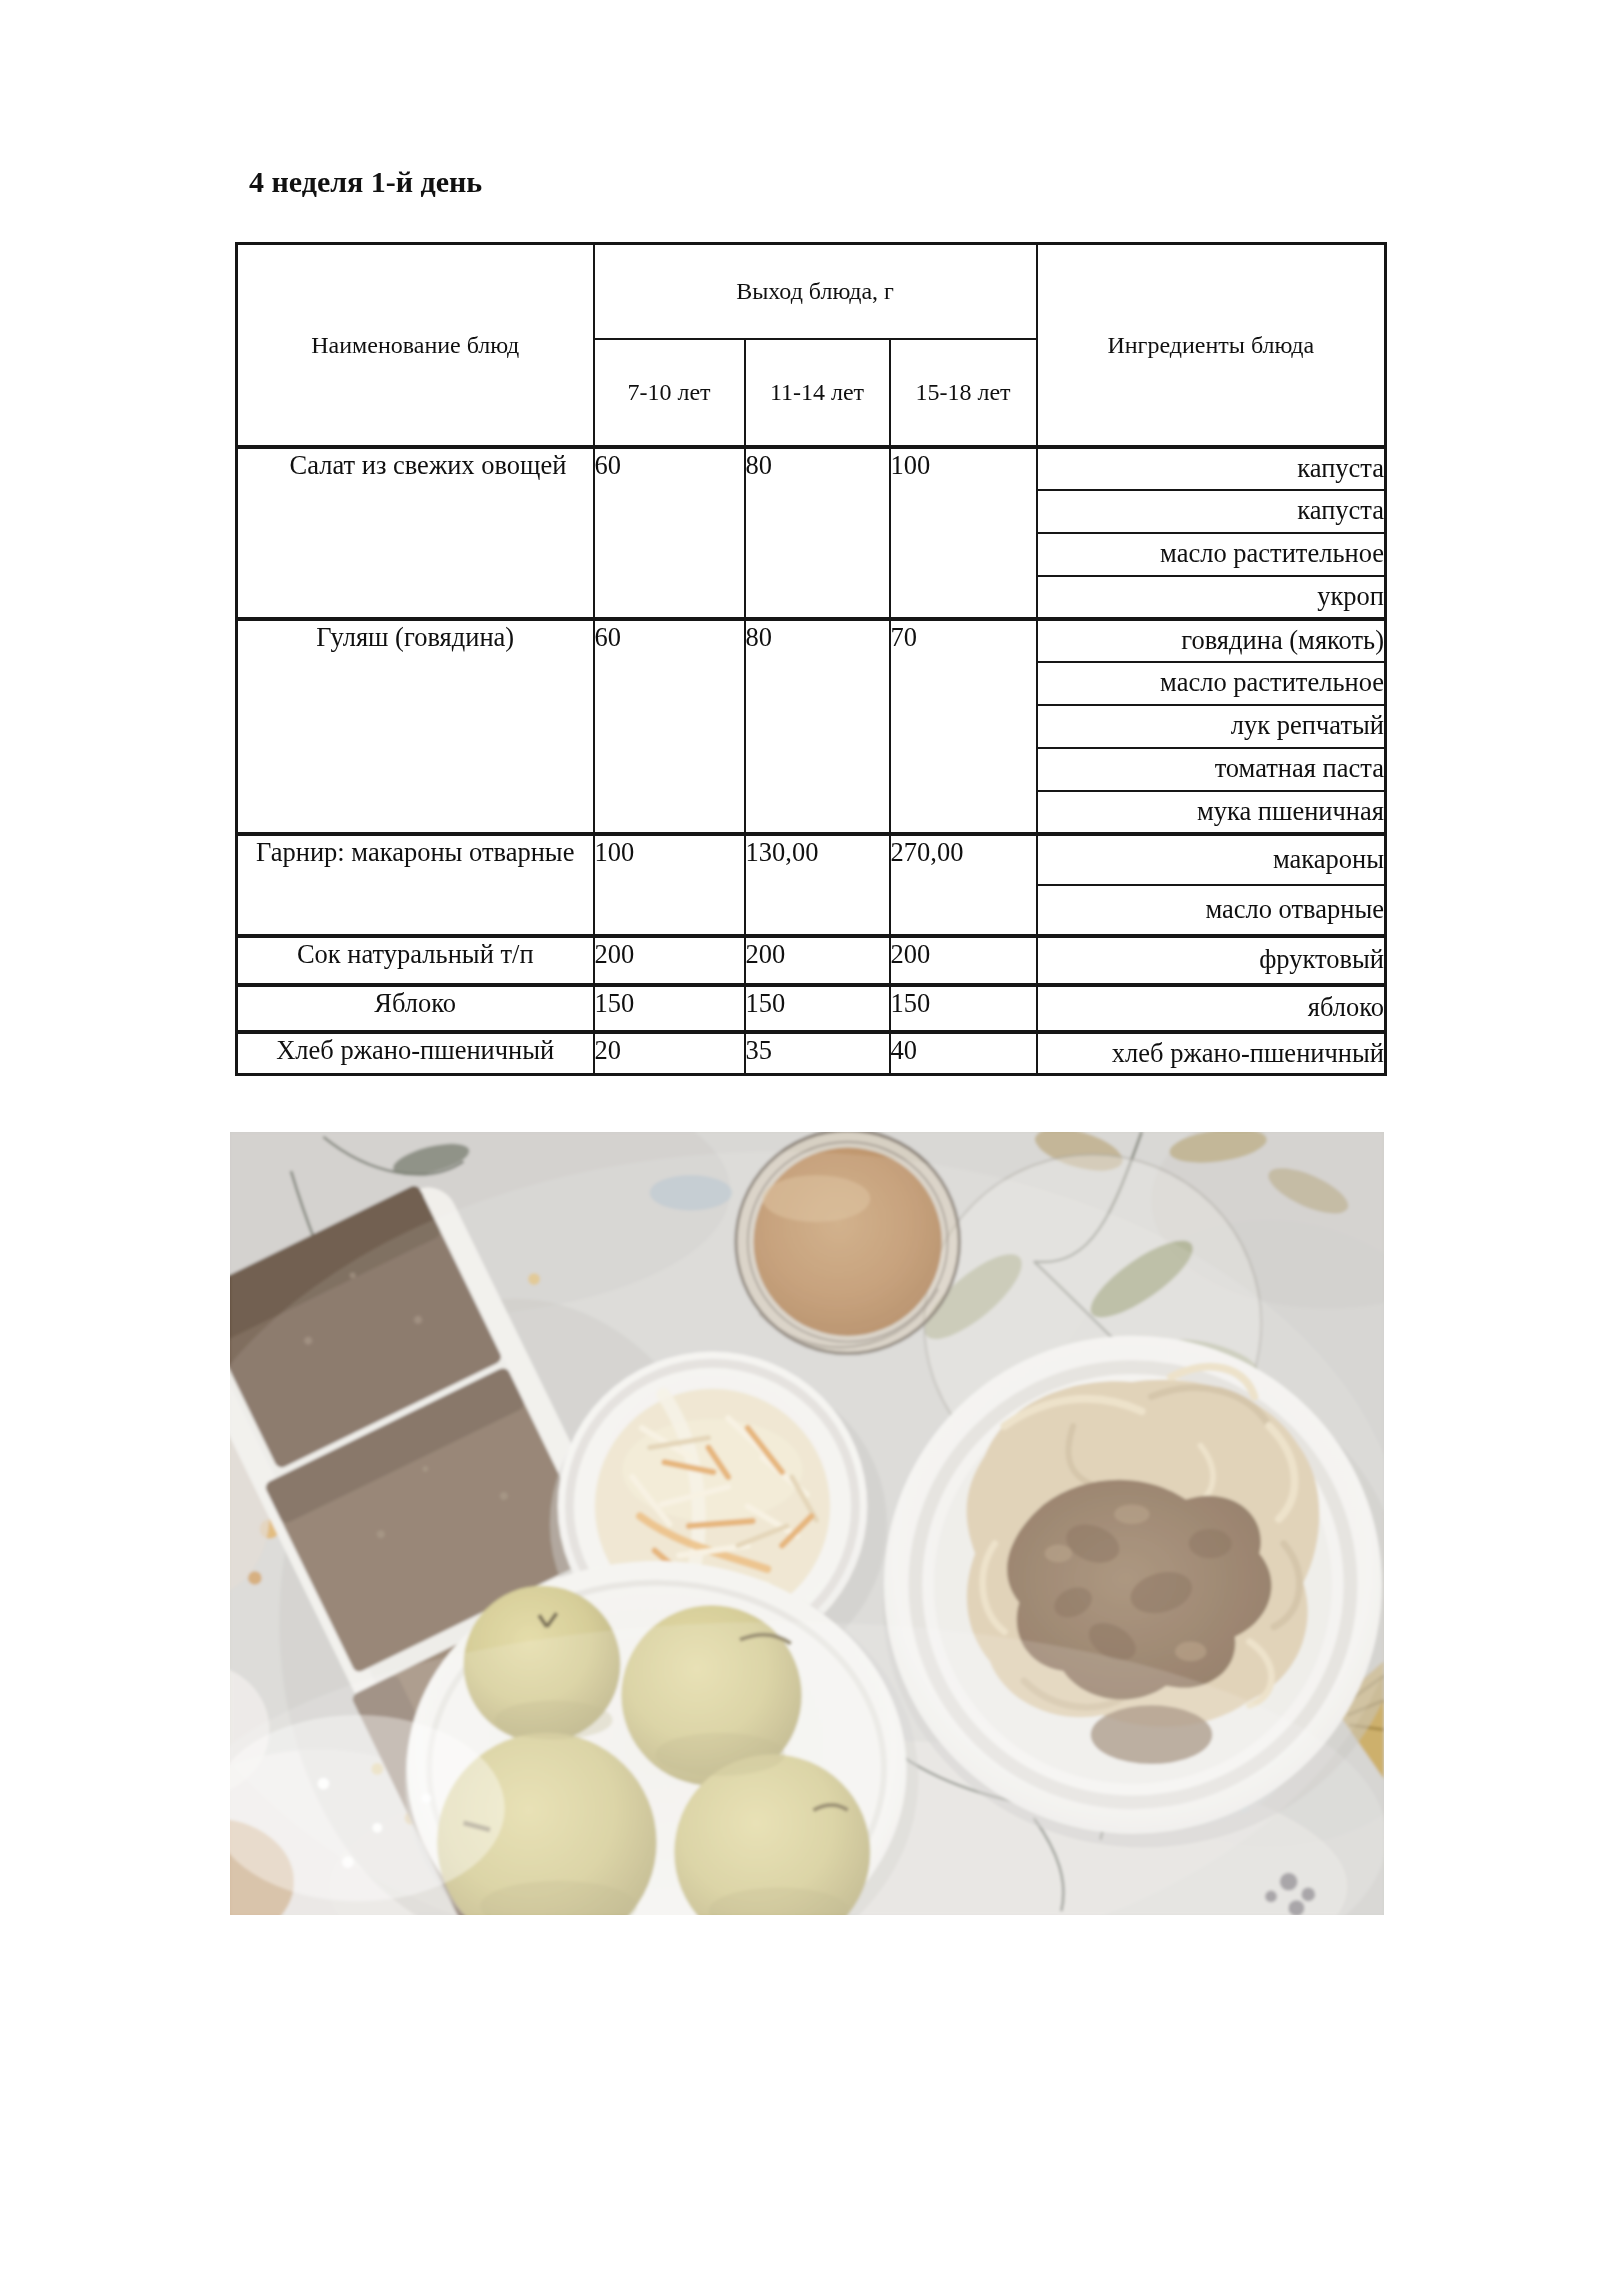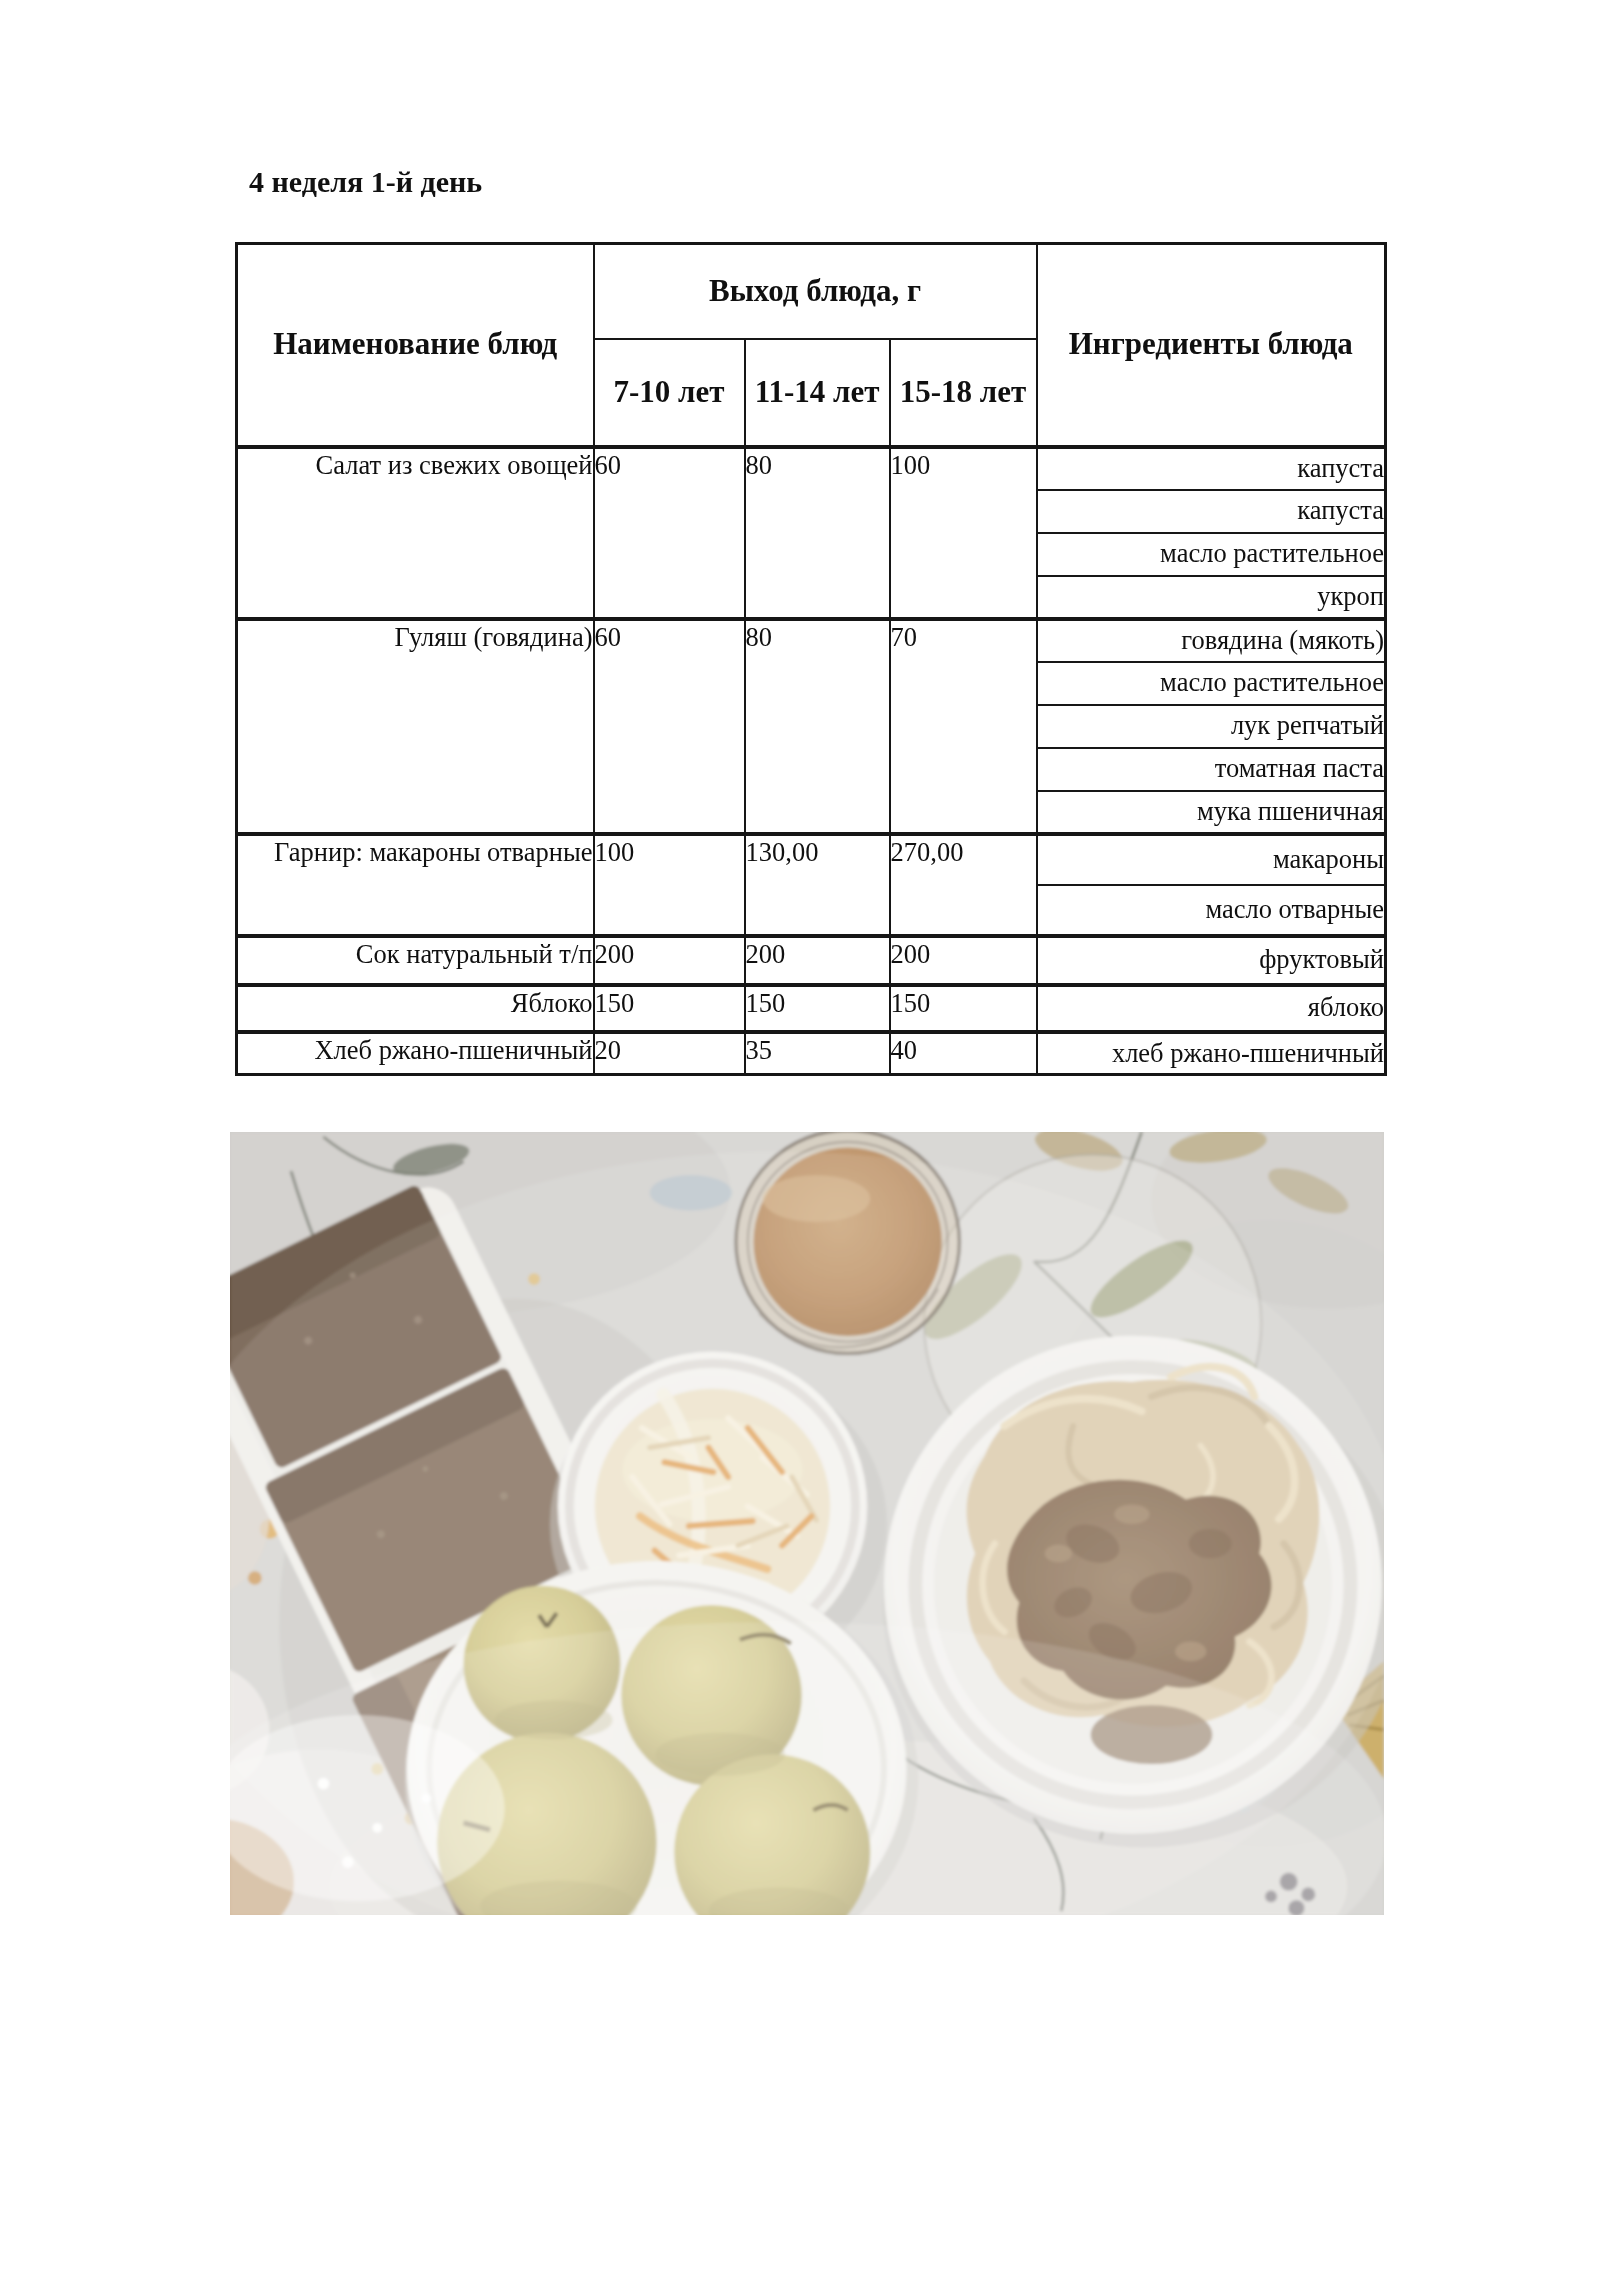--- a/index.html
+++ b/index.html
@@ -6,22 +6,22 @@
   .page{position:relative;width:1621px;height:2293px;background:#ffffff;overflow:hidden;
         font-family:"Liberation Serif",serif;color:#111;border-radius:29px;}
   .doc-title{position:absolute;left:249px;top:165px;font-size:30px;font-weight:bold;
              font-family:"Liberation Serif",serif;}
   
   table.menu{position:absolute;left:235px;top:242px;width:1149px;border-collapse:collapse;
              table-layout:fixed;border:3.9px solid #161616;
              font-family:"Liberation Serif",serif;font-size:26.5px;line-height:1.25;color:#101010;}
   table.menu td{border:2px solid #161616;padding:0;overflow:hidden;}
   tr.g td{border-top-width:4.9px;}
-  td.h{font-weight:bold;text-align:center;vertical-align:middle;font-size:31px;padding:3.9px;}
-  td.dish{text-align:right;vertical-align:top;padding:7.8px 53px 3.9px 11.8px;}
+  td.h{font-weight:normal;text-align:center;vertical-align:middle;font-size:24px;padding:3.9px;}
+  td.dish{text-align:center;vertical-align:top;padding:7.8px 53px 3.9px 11.8px;}
   td.dish.indent{padding-left:25.5px;}
   td.num{text-align:left;vertical-align:top;padding-top:7.8px;}
   td.ing{text-align:right;vertical-align:middle;padding:2px 7.8px 2px 13.7px;}
   
   .photo-wrap{position:absolute;left:230px;top:1132px;width:1154px;height:783px;overflow:hidden;
               background:#d4d3cf;}
   .photo-wrap svg{display:block;}
 </style>
 </head>
 <body>

